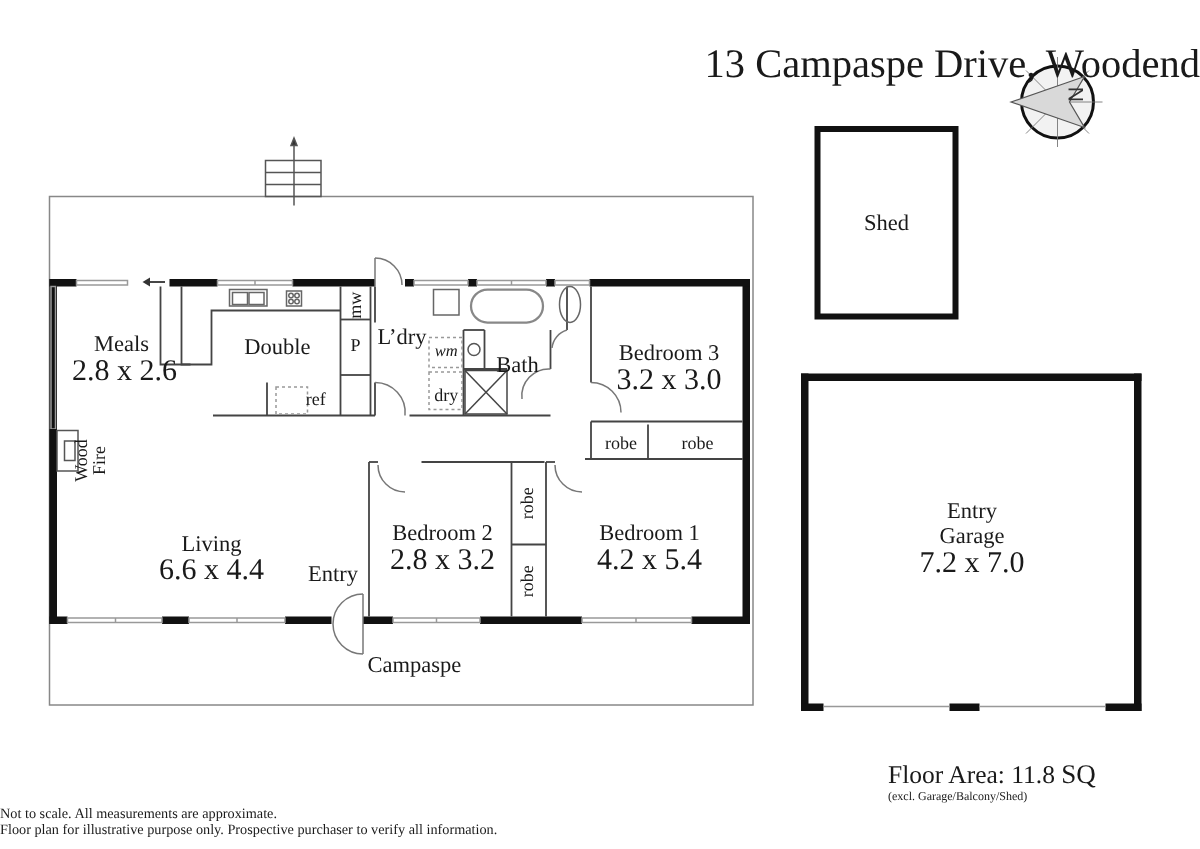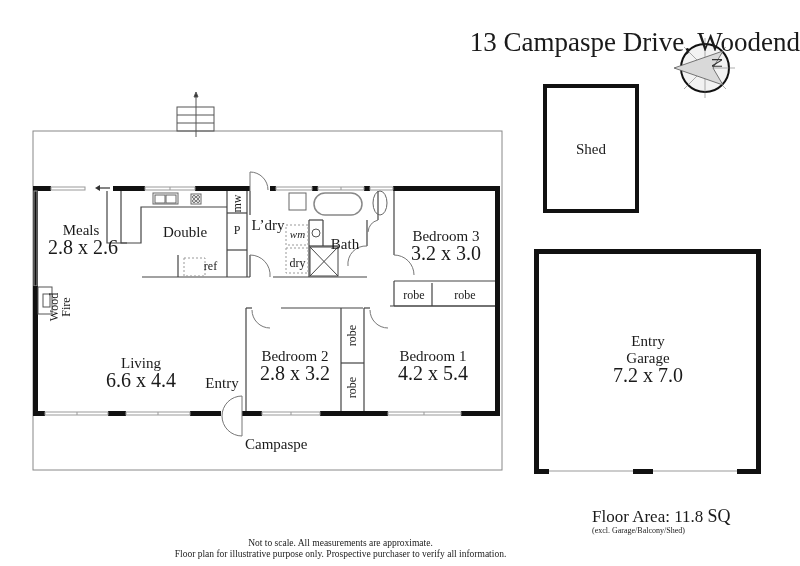--- a/index.html
+++ b/index.html
@@ -7,21 +7,21 @@
   svg { position: absolute; left: 0; top: 0; }
   .txt { position: absolute; white-space: nowrap; font-family: "Liberation Serif", "DejaVu Serif", serif; color: #1a1a1a; }
   .title { left: 0; width: 800px; top: 27px; text-align: right; font-size: 27px; }
   .room { text-align: center; font-size: 15px; line-height: 17px; }
   .dim { font-size: 20px; }
   .small { font-size: 12px; }
   .vert { transform: rotate(-90deg); transform-origin: center center; }
   .floor-area { left: 592px; top: 506px; font-size: 17px; }
   .floor-area .unit { font-size: 18px; }
   .floor-note { left: 592px; top: 526px; font-size: 8px; }
-  .disclaimer { left: 0; width: 681px; text-align: center; font-size: 9.5px; line-height: 11px; }
+  .disclaimer { left: 0; width: 681px; font-size: 9.5px; line-height: 11px; }
 </style>
 </head>
 <body>
 
 <svg width="800" height="566" viewBox="0 0 800 566">
 
   <rect x="33" y="131" width="469" height="339" fill="none" stroke="#888" stroke-width="1"></rect>
 
   <g stroke="#555" stroke-width="1" fill="none">
     <rect x="177" y="107" width="37" height="24"></rect>

